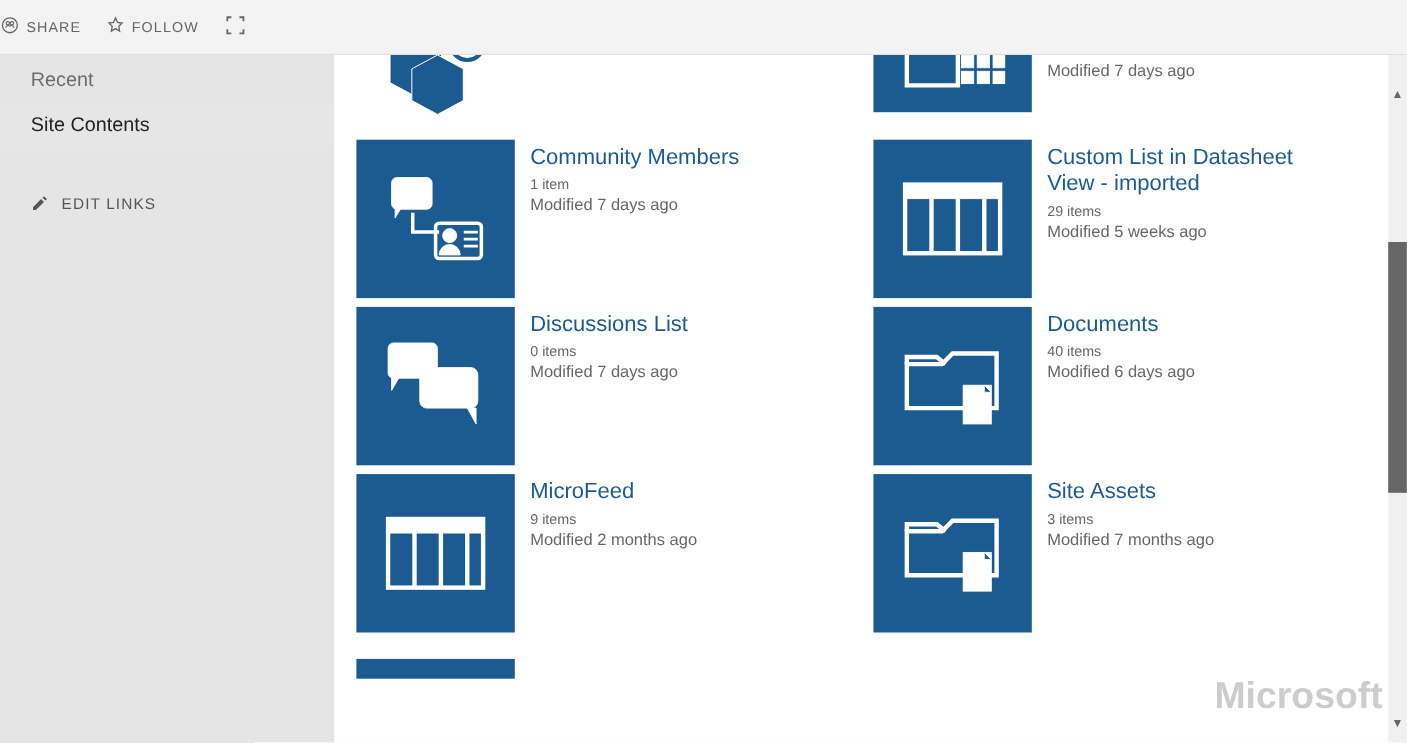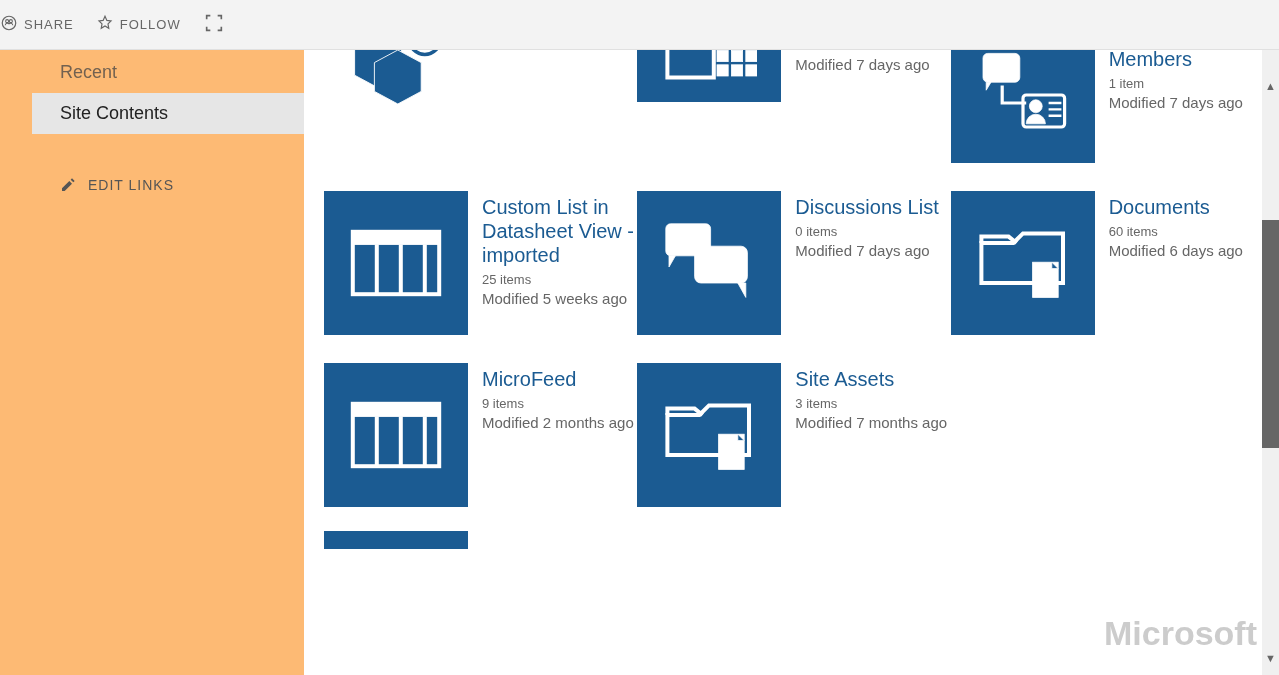--- a/index.html
+++ b/index.html
@@ -32,24 +32,23 @@
   }
   .topbar svg { width: 18px; height: 18px; }
   .expand-ico svg { width: 22px; height: 22px; }
   .layout {
     display: flex;
     height: 625px;
     background: #fff;
   }
   .sidenav {
     width: 304px;
-    background: #fdba74;
+    background: #e5e5e5;
     padding-top: 2px;
     flex-shrink: 0;
-    padding-left: 32px;
   }
   .sidenav .nav-item {
     font-size: 18px;
     color: #444;
     padding: 10px 28px;
     cursor: pointer;
     font-weight: 400;
   }
   .sidenav .nav-item.recent { opacity: 0.75; }
   .sidenav .nav-item.selected {
@@ -77,22 +76,22 @@
     padding-left: 20px;
     overflow: hidden;
   }
   .cards-wrap {
     position: relative;
     width: 940px;
     margin-top: -35px;
   }
   .grid {
     display: grid;
-    grid-template-columns: 1fr 1fr 1fr;
-    gap: 28px 0;
+    grid-template-columns: 1fr 1fr;
+    gap: 8px 0;
   }
   .card {
     display: flex;
     gap: 14px;
     align-items: flex-start;
     cursor: pointer;
   }
   .tile {
     width: 144px;
     height: 144px;
@@ -302,21 +301,21 @@
             </div>
           </div>
           <div class="card">
             <div class="tile">
               <svg viewBox="0 0 120 110">
                 <use href="#ico-datasheet"></use>
               </svg>
             </div>
             <div class="card-text">
               <div class="card-title">Custom List in Datasheet View - imported</div>
-              <div class="card-count">25 items</div>
+              <div class="card-count">29 items</div>
               <div class="card-mod">Modified 5 weeks ago</div>
             </div>
           </div>
           <div class="card">
             <div class="tile">
               <svg viewBox="0 0 120 110">
                 <use href="#ico-discussion"></use>
               </svg>
             </div>
             <div class="card-text">
@@ -326,21 +325,21 @@
             </div>
           </div>
           <div class="card">
             <div class="tile">
               <svg viewBox="0 0 120 110">
                 <use href="#ico-folder-doc"></use>
               </svg>
             </div>
             <div class="card-text">
               <div class="card-title">Documents</div>
-              <div class="card-count">60 items</div>
+              <div class="card-count">40 items</div>
               <div class="card-mod">Modified 6 days ago</div>
             </div>
           </div>
           <div class="card">
             <div class="tile">
               <svg viewBox="0 0 120 110">
                 <use href="#ico-datasheet"></use>
               </svg>
             </div>
             <div class="card-text">

